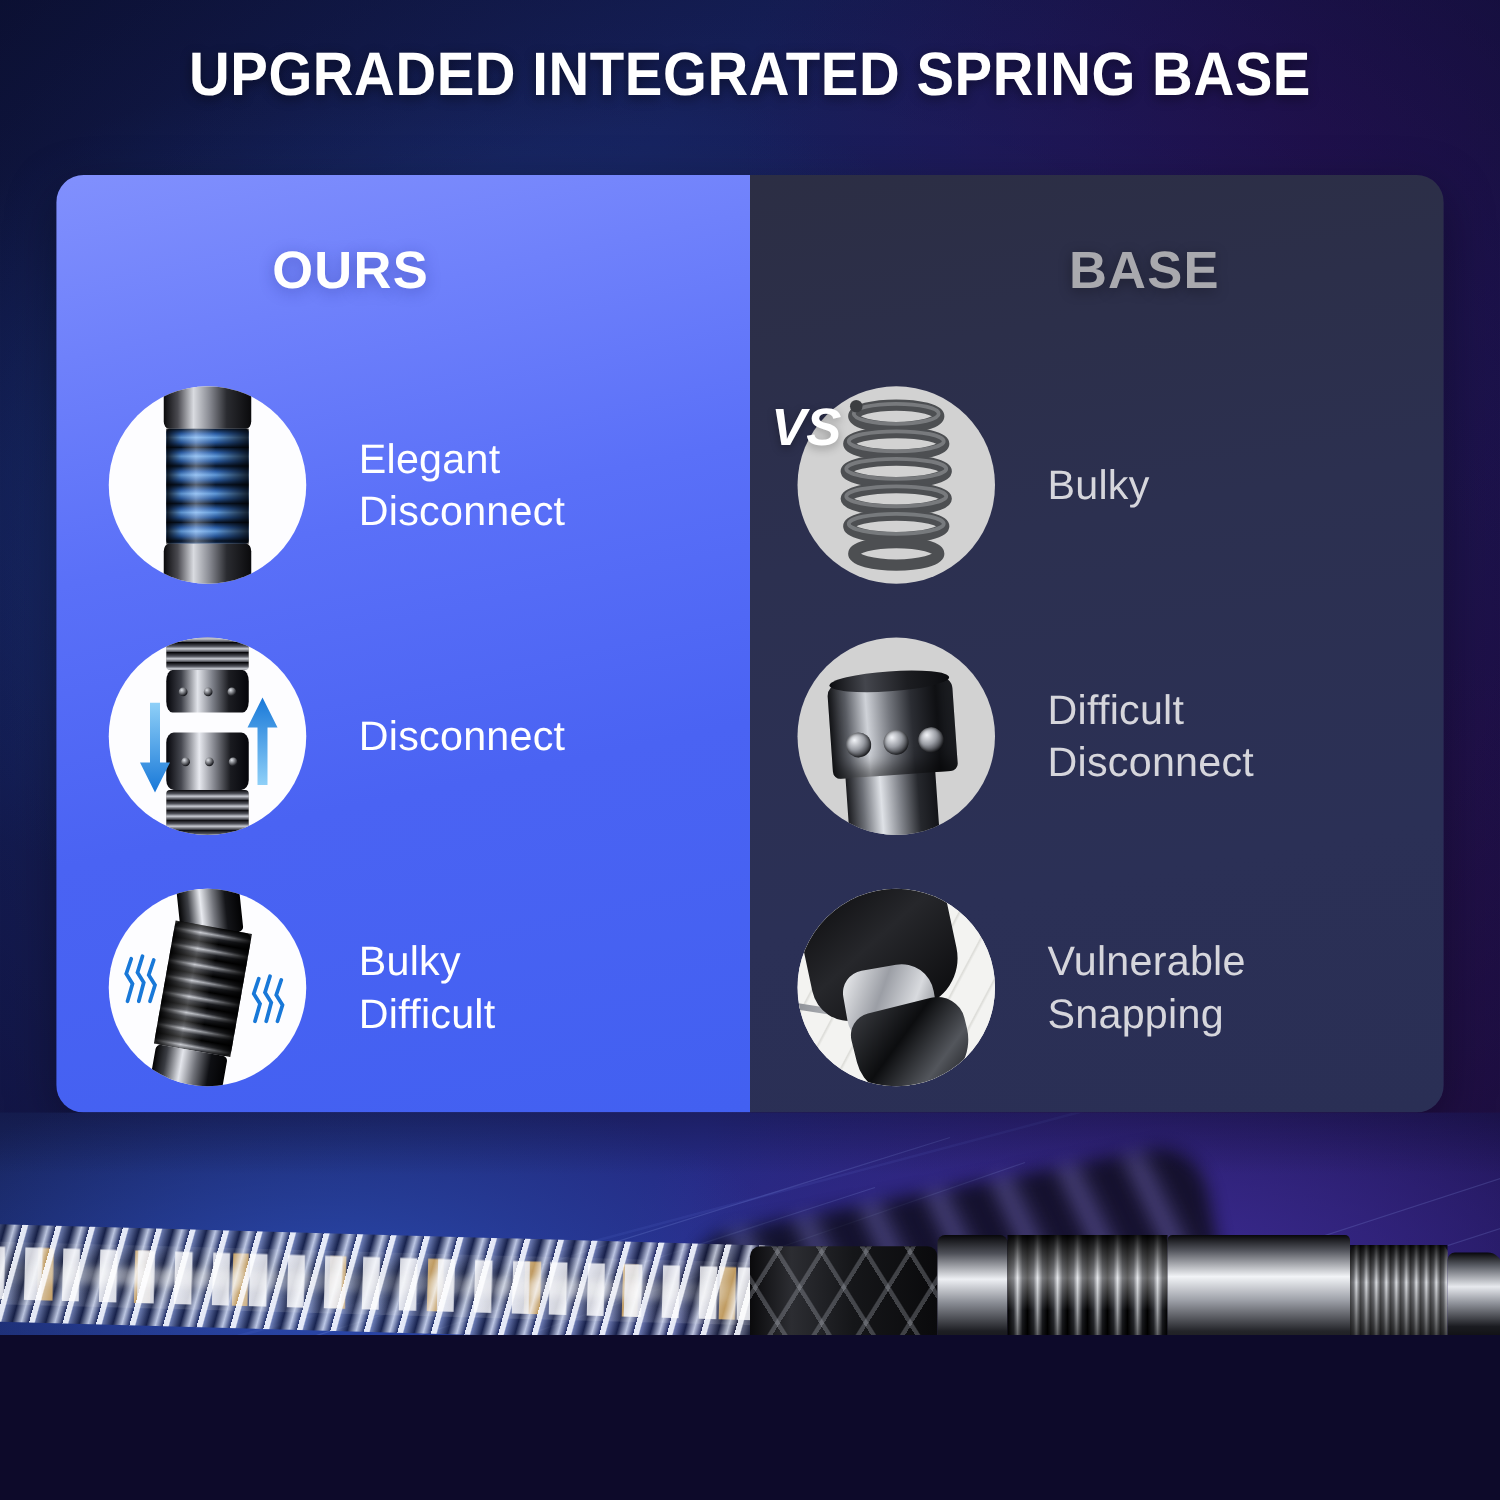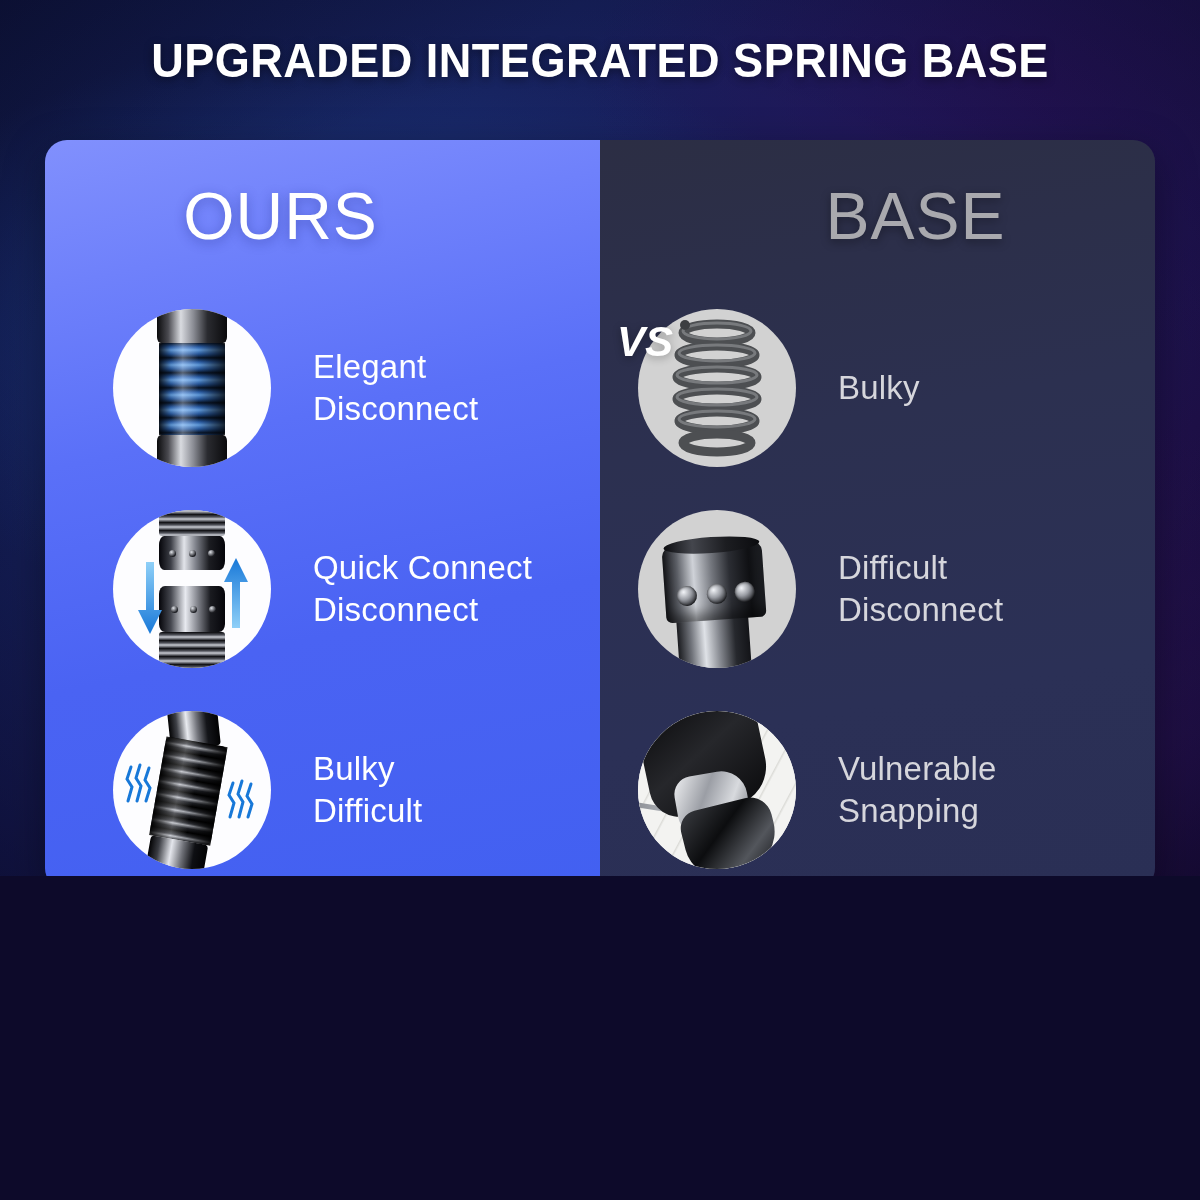--- a/index.html
+++ b/index.html
@@ -4,21 +4,21 @@
 <style>
   html, body {
     margin: 0; padding: 0;
     width: 1200px; height: 1200px;
     overflow: hidden;
     background: #0d0a2a;
     font-family: "Liberation Sans", sans-serif;
   }
   #page {
     position: relative;
-    width: 1200px; height: 876px;
+    width: 1200px; height: 1068px;
     overflow: hidden;
   }
 
   
   .bg-base {
     position: absolute; inset: 0;
     background:
       radial-gradient(ellipse 70% 55% at 30% 38%, #1d3a86 0%, rgba(29,58,134,0) 62%),
       radial-gradient(ellipse 60% 50% at 88% 10%, #241356 0%, rgba(36,19,86,0) 65%),
       radial-gradient(ellipse 80% 60% at 95% 85%, #2a1457 0%, rgba(42,20,87,0) 60%),
@@ -61,22 +61,22 @@
   }
   .panel-other {
     width: 555px;
     background: linear-gradient(170deg, #2c2e44 0%, #2c3050 38%, #2b3056 72%, #2a2f55 100%);
   }
 
   .panel-heading {
     position: absolute;
     top: 38px; left: 0; right: 0;
     text-align: center;
-    font-size: 66px;
-    font-weight: normal;
+    font-size: 42px;
+    font-weight: bold;
     line-height: 76px;
     letter-spacing: 1px;
     white-space: nowrap;
   }
   .panel-ours .panel-heading {
     color: #ffffff;
     text-shadow: 0 3px 12px rgba(20,30,120,0.35);
     transform: translateX(-42px);
   }
   .panel-other .panel-heading {
@@ -102,21 +102,21 @@
   .rows {
     position: absolute;
     top: 148px; left: 0; right: 0; bottom: 0;
     display: flex;
     flex-direction: column;
   }
   .row {
     flex: 1 1 0;
     display: flex;
     align-items: center;
-    padding-left: 68px;
+    padding-left: 42px;
   }
   .panel-other .row { padding-left: 38px; }
 
   .icon-circle {
     width: 158px; height: 158px;
     border-radius: 50%;
     flex: 0 0 158px;
     position: relative;
     overflow: hidden;
   }
@@ -477,21 +477,20 @@
                     <stop offset="0" stop-color="#8fd0f8"></stop>
                         <stop offset="1" stop-color="#1878d8"></stop>
                   </linearGradient>
                     </defs>
                   <path d="M13 2 L25 26 h-8 v46 h-8 V26 h-8 z" fill="url(#gup)"></path>
                 </svg>
               </div>
             </div>
           </div>
           <div class="row-label">
-            <span>Quick Connect</span>
             <span class="l2">Disconnect</span>
           </div>
         </div>
 
         <div class="row">
           <div class="icon-circle light">
             <div class="art">
               <div class="sa-hose">
                 <div class="sa-tube"></div>
                 <div class="sa-coil"></div>

